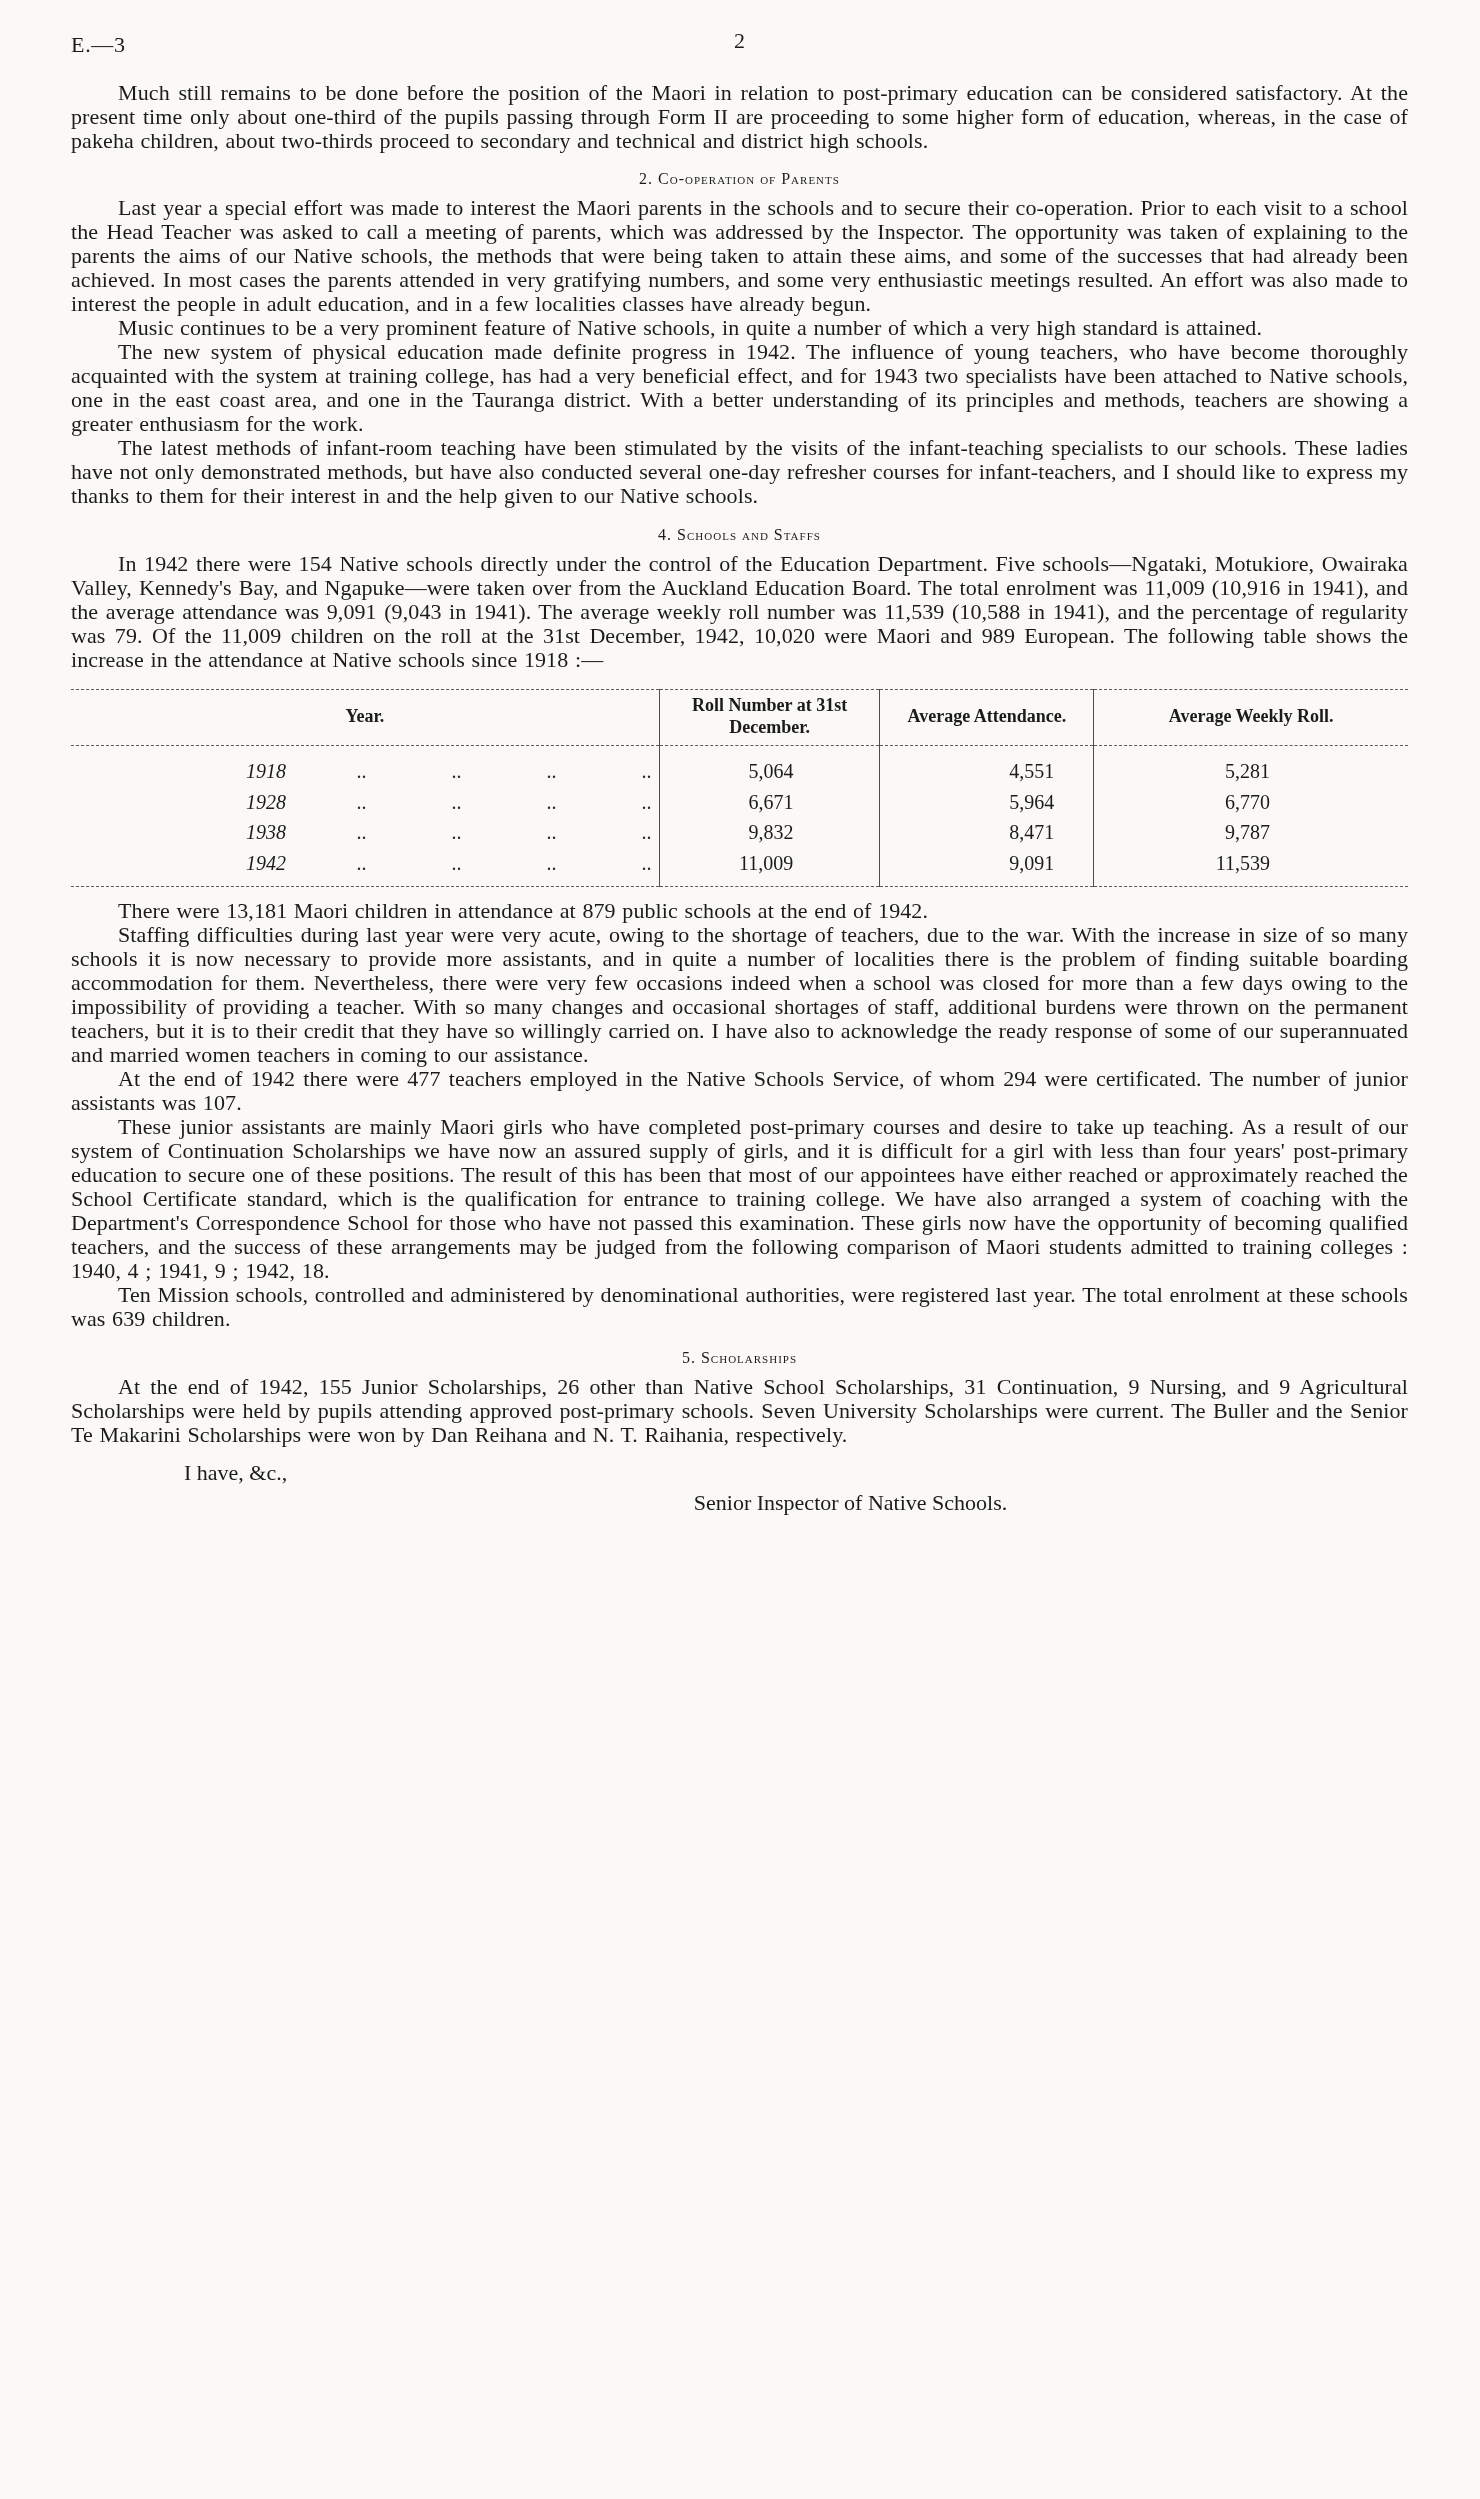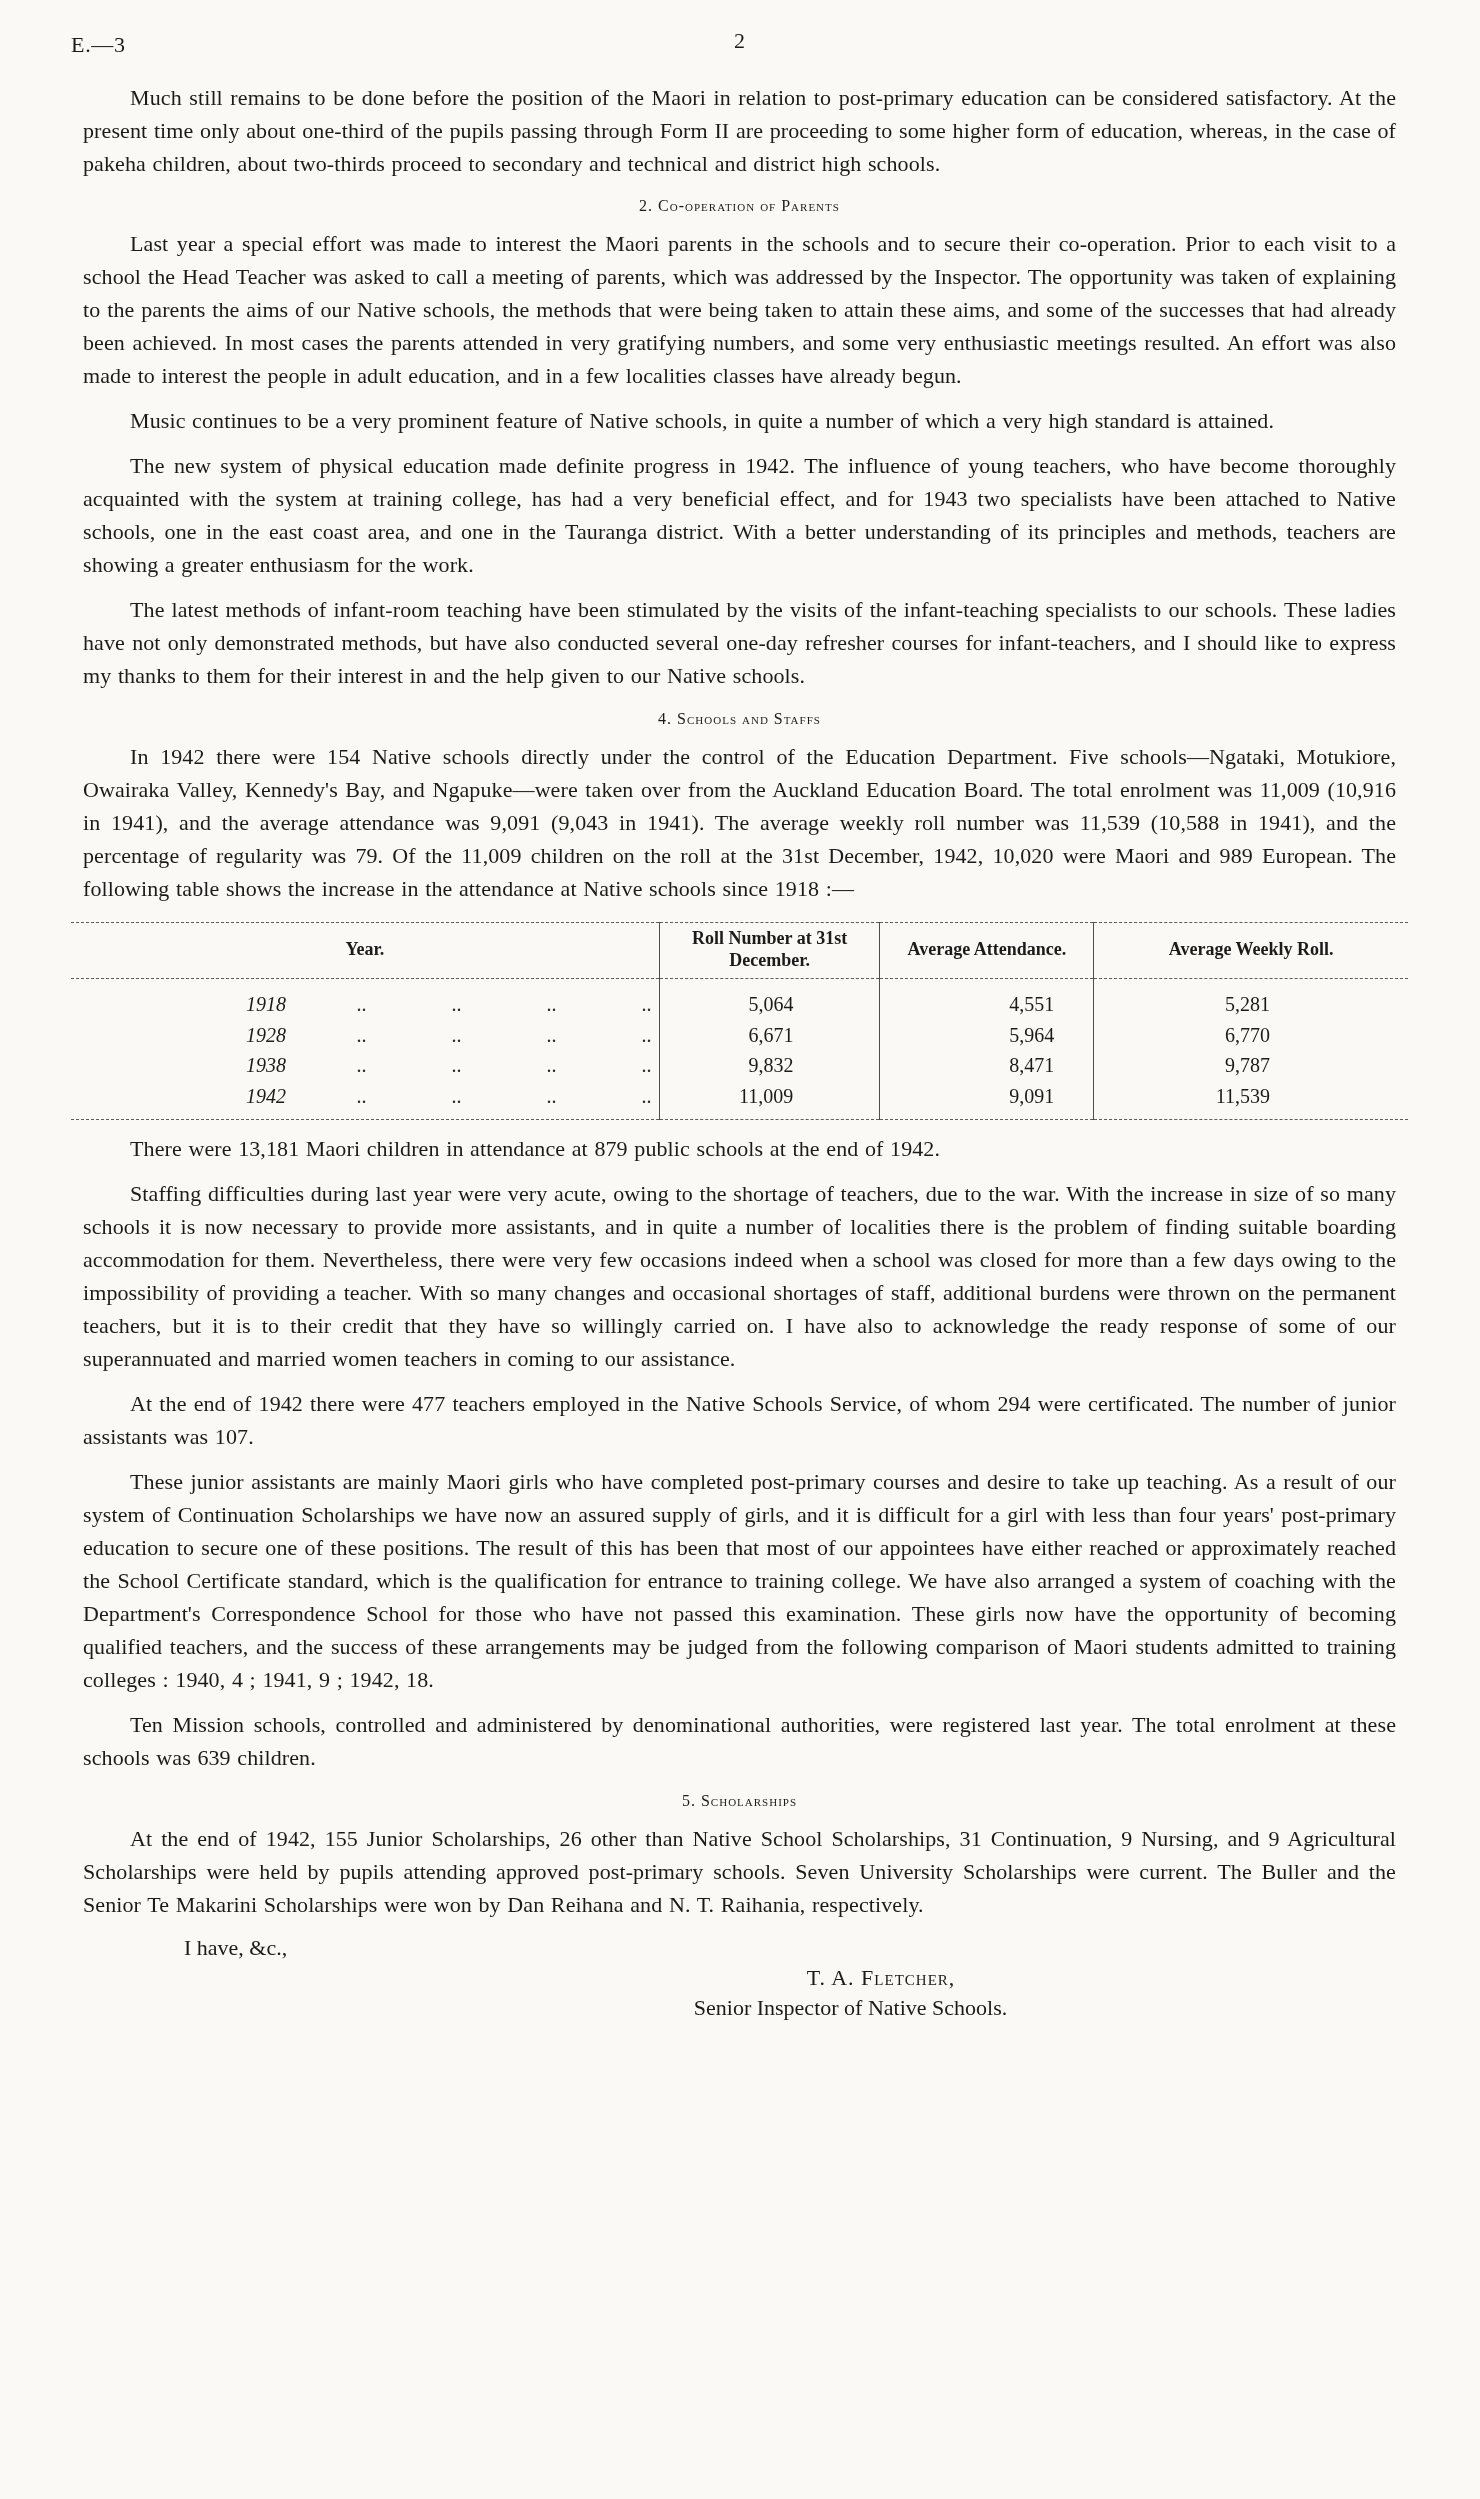--- a/index.html
+++ b/index.html
@@ -22,23 +22,23 @@
   .page-header {
     position: relative;
     height: 35px;
     font-size: 22px;
     margin-bottom: 17.5px;
   }
   .report-code { position: absolute; left: 0; top: 4px; letter-spacing: 0.7px; }
   .page-number { position: absolute; left: 50%; transform: translateX(-50%); top: 0; }
 
   p.para {
-    margin: 12px;
+    margin: 0;
     font-size: 22px;
-    line-height: 33px;
+    line-height: 24px;
     text-align: justify;
     text-indent: 47px;
     letter-spacing: 0.1px;
     word-spacing: 1px;
   }
   h2.sec {
     font-size: 16px;
     font-weight: 400;
     font-variant: small-caps;
     letter-spacing: 1px;
@@ -156,18 +156,17 @@
   <p class="para">Staffing difficulties during last year were very acute, owing to the shortage of teachers, due to the war.  With the increase in size of so many schools it is now necessary to provide more assistants, and in quite a number of localities there is the problem of finding suitable boarding accommodation for them.  Nevertheless, there were very few occasions indeed when a school was closed for more than a few days owing to the impossibility of providing a teacher.  With so many changes and occasional shortages of staff, additional burdens were thrown on the permanent teachers, but it is to their credit that they have so willingly carried on.  I have also to acknowledge the ready response of some of our superannuated and married women teachers in coming to our assistance.</p>
   <p class="para">At the end of 1942 there were 477 teachers employed in the Native Schools Service, of whom 294 were certificated.  The number of junior assistants was 107.</p>
   <p class="para">These junior assistants are mainly Maori girls who have completed post-primary courses and desire to take up teaching.  As a result of our system of Continuation Scholarships we have now an assured supply of girls, and it is difficult for a girl with less than four years' post-primary education to secure one of these positions.  The result of this has been that most of our appointees have either reached or approximately reached the School Certificate standard, which is the qualification for entrance to training college.  We have also arranged a system of coaching with the Department's Correspondence School for those who have not passed this examination.  These girls now have the opportunity of becoming qualified teachers, and the success of these arrangements may be judged from the following comparison of Maori students admitted to training colleges :  1940, 4 ;  1941, 9 ;  1942, 18.</p>
   <p class="para">Ten Mission schools, controlled and administered by denominational authorities, were registered last year.  The total enrolment at these schools was 639 children.</p>
 
   <h2 class="sec">5. Scholarships</h2>
   <p class="para">At the end of 1942, 155 Junior Scholarships, 26 other than Native School Scholarships, 31 Continuation, 9 Nursing, and 9 Agricultural Scholarships were held by pupils attending approved post-primary schools.  Seven University Scholarships were current.  The Buller and the Senior Te Makarini Scholarships were won by Dan Reihana and N. T. Raihania, respectively.</p>
 
   <div class="closing">
     <div class="valediction">I have, &amp;c.,</div>
-    <div class="signature">T. A. Fletcher,</div>
     <div class="sig-title">Senior Inspector of Native Schools.</div>
   </div>
 
 </div>
 
 
 </body></html>

